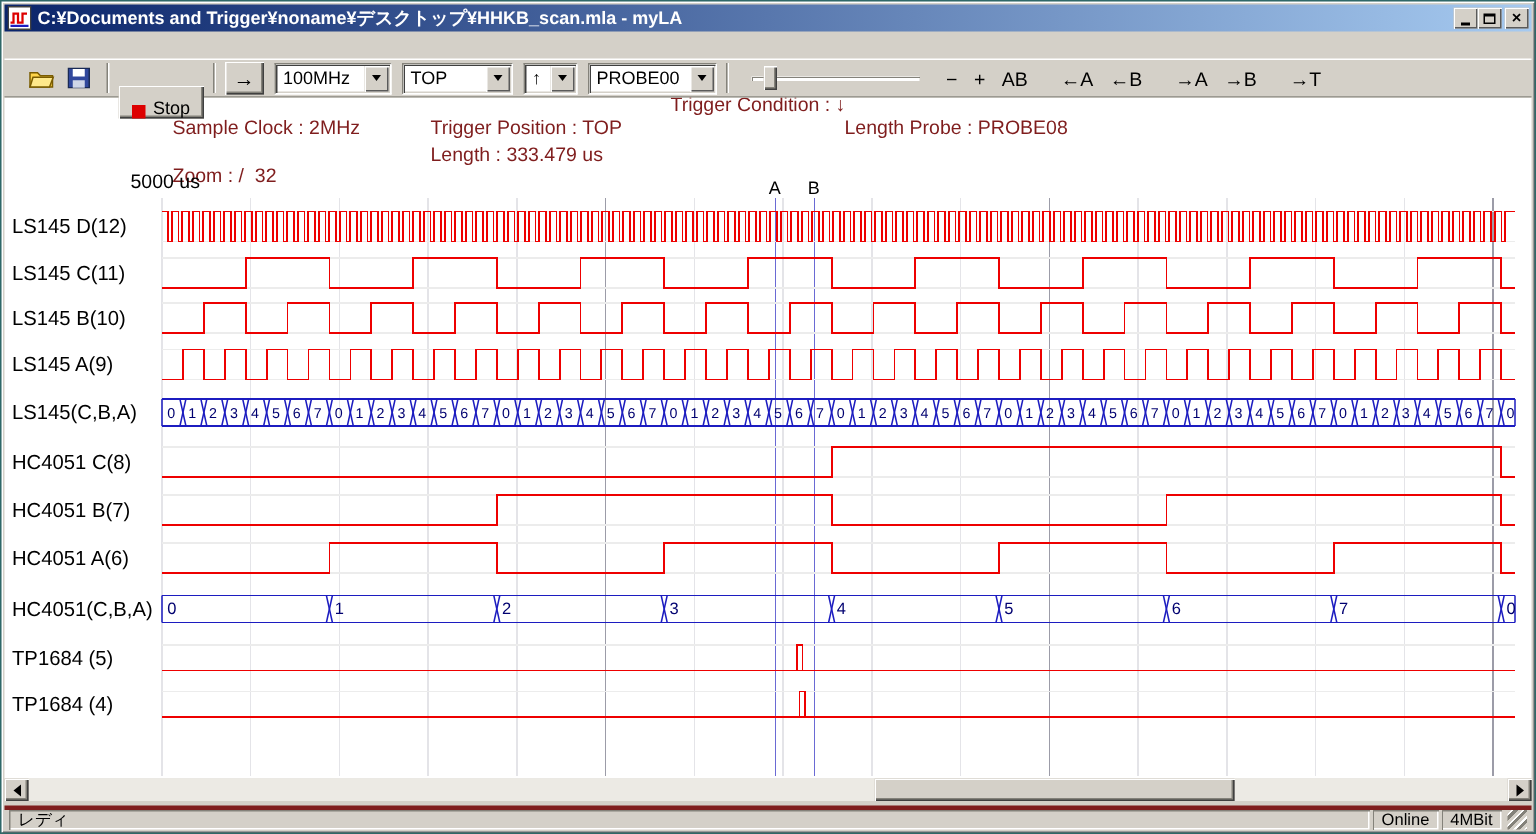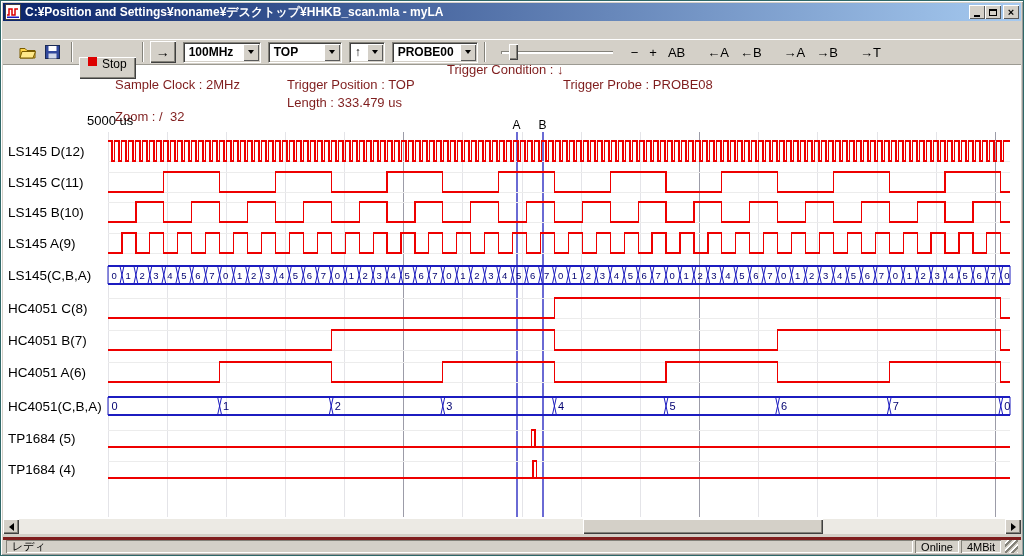--- a/index.html
+++ b/index.html
@@ -22,25 +22,25 @@
   #menubar{position:absolute;left:3px;top:21px;width:1018px;height:18px;background:#d4d0c8;
     display:flex;align-items:center;font-size:12px;z-index:10;}
   .menu-item{padding:1px 8px;white-space:nowrap;}
 
   
   #toolbar{position:absolute;left:3px;top:39px;width:1018px;height:26px;background:#d4d0c8;
     border-top:1px solid #fff;border-bottom:1px solid #9c9a92;display:flex;align-items:center;padding-left:12px;z-index:10;}
   .icon-btn{width:25px;height:22px;display:flex;align-items:center;justify-content:center;background:transparent;border:none;}
   .tsep{width:2px;height:20px;border-left:1px solid #84827a;border-right:1px solid #fff;margin:0 6px;}
   .raised{background:#d4d0c8;box-shadow:inset 1px 1px 0 #fff, inset -1px -1px 0 #404040, inset -2px -2px 0 #84827a;border:none;}
-  .stop-btn{height:22px;display:flex;align-items:flex-start;gap:5px;padding:0 9px;font-size:12px;font-family:inherit;margin-top:32px;}
+  .stop-btn{height:22px;display:flex;align-items:flex-end;gap:5px;padding:0 9px;font-size:12px;font-family:inherit;margin-top:32px;}
   .stop-sq{width:9px;height:9px;background:#dd0000;display:inline-block;}
   .run-btn{width:26px;height:22px;font-size:14px;font-family:inherit;}
   .combo{display:flex;align-items:center;height:21px;background:#fff;margin-left:7px;
-    border:1px solid;border-color:#84827a #fff #fff #84827a;box-shadow:inset 1px 1px 0 #404040, inset -1px -1px 0 #d4d0c8;font-weight:bold;}
+    border:1px solid;border-color:#84827a #fff #fff #84827a;box-shadow:inset 1px 1px 0 #404040, inset -1px -1px 0 #d4d0c8;}
   .combo .val{flex:1;padding:0 5px;font-size:12px;white-space:nowrap;overflow:hidden;}
   .combo .drop{width:16px;height:17px;margin-right:1px;background:#d4d0c8;flex:0 0 auto;
     box-shadow:inset 1px 1px 0 #fff, inset -1px -1px 0 #5a5a5a;display:flex;align-items:center;justify-content:center;}
   .arr{width:0;height:0;border-left:3.5px solid transparent;border-right:3.5px solid transparent;border-top:4px solid #000;}
   #zoom-slider{position:relative;width:112px;height:22px;margin-left:9px;}
   #zoom-slider .track{position:absolute;left:0;right:0;top:10px;height:3px;background:#fff;
     box-shadow:inset 1px 1px 0 #84827a;}
   #zoom-slider .thumb{position:absolute;left:8px;top:3px;width:9px;height:16px;background:#d4d0c8;
     box-shadow:inset 1px 1px 0 #fff, inset -1px -1px 0 #404040, inset -2px -2px 0 #84827a;}
   .tbtn{background:transparent;border:none;font-family:inherit;font-size:13px;color:#000;padding:2px 4px;margin-left:3px;white-space:nowrap;}
@@ -76,21 +76,21 @@
 <body>
 
 <div id="window">
 
   <div id="titlebar">
     <svg width="16" height="16">
       <rect x="0.5" y="0.5" width="15" height="15" fill="#fff" stroke="#404040"></rect>
       <path d="M2 11 h2 v-6 h3 v6 h3 v-6 h3" fill="none" stroke="#dd0000" stroke-width="1.5"></path>
       <rect x="2" y="12.5" width="12" height="1.5" fill="#1c1cc0"></rect>
     </svg>
-    <span class="title">C:¥Position and Settings¥noname¥デスクトップ¥HHKB_scan.mla - myLA</span>
+    <span class="title">C:¥Documents and Trigger¥noname¥デスクトップ¥HHKB_scan.mla - myLA</span>
     <div class="wbtn">
         <div class="glyph-min"></div>
       </div>
     <div class="wbtn">
         <div class="glyph-max"></div>
       </div>
     <div class="wbtn close">×</div>
   </div>
 
 
@@ -155,21 +155,21 @@
     <button class="tbtn gap">→A</button>
     <button class="tbtn">→B</button>
     <button class="tbtn gap">→T</button>
   </div>
 
   <div id="client"></div>
 
   <span class="info-text" style="left:115px;top:77px">Sample Clock : 2MHz</span>
   <span class="info-text" style="left:287px;top:77px">Trigger Position : TOP</span>
   <span class="info-text" style="left:447px;top:62px">Trigger Condition : ↓</span>
-  <span class="info-text" style="left:563px;top:77px">Trigger Probe : PROBE08</span>
+  <span class="info-text" style="left:563px;top:77px">Length Probe : PROBE08</span>
   <span class="info-text" style="left:115px;top:109px">Zoom : /  32</span>
   <span class="info-text" style="left:287px;top:95px">Length : 333.479 us</span>
 
   <svg id="wave-svg" width="1024" height="519">
       <line x1="108" y1="132" x2="108" y2="517" stroke="#e4e4e8" stroke-width="1" shape-rendering="crispEdges"></line>
       <line x1="167.16" y1="132" x2="167.16" y2="517" stroke="#e4e4e8" stroke-width="1" shape-rendering="crispEdges"></line>
       <line x1="226.32" y1="132" x2="226.32" y2="517" stroke="#e4e4e8" stroke-width="1" shape-rendering="crispEdges"></line>
       <line x1="285.48" y1="132" x2="285.48" y2="517" stroke="#e4e4e8" stroke-width="1" shape-rendering="crispEdges"></line>
       <line x1="344.64" y1="132" x2="344.64" y2="517" stroke="#e4e4e8" stroke-width="1" shape-rendering="crispEdges"></line>
       <line x1="403.79999999999995" y1="132" x2="403.79999999999995" y2="517" stroke="#9c9ca8" stroke-width="1" shape-rendering="crispEdges"></line>

